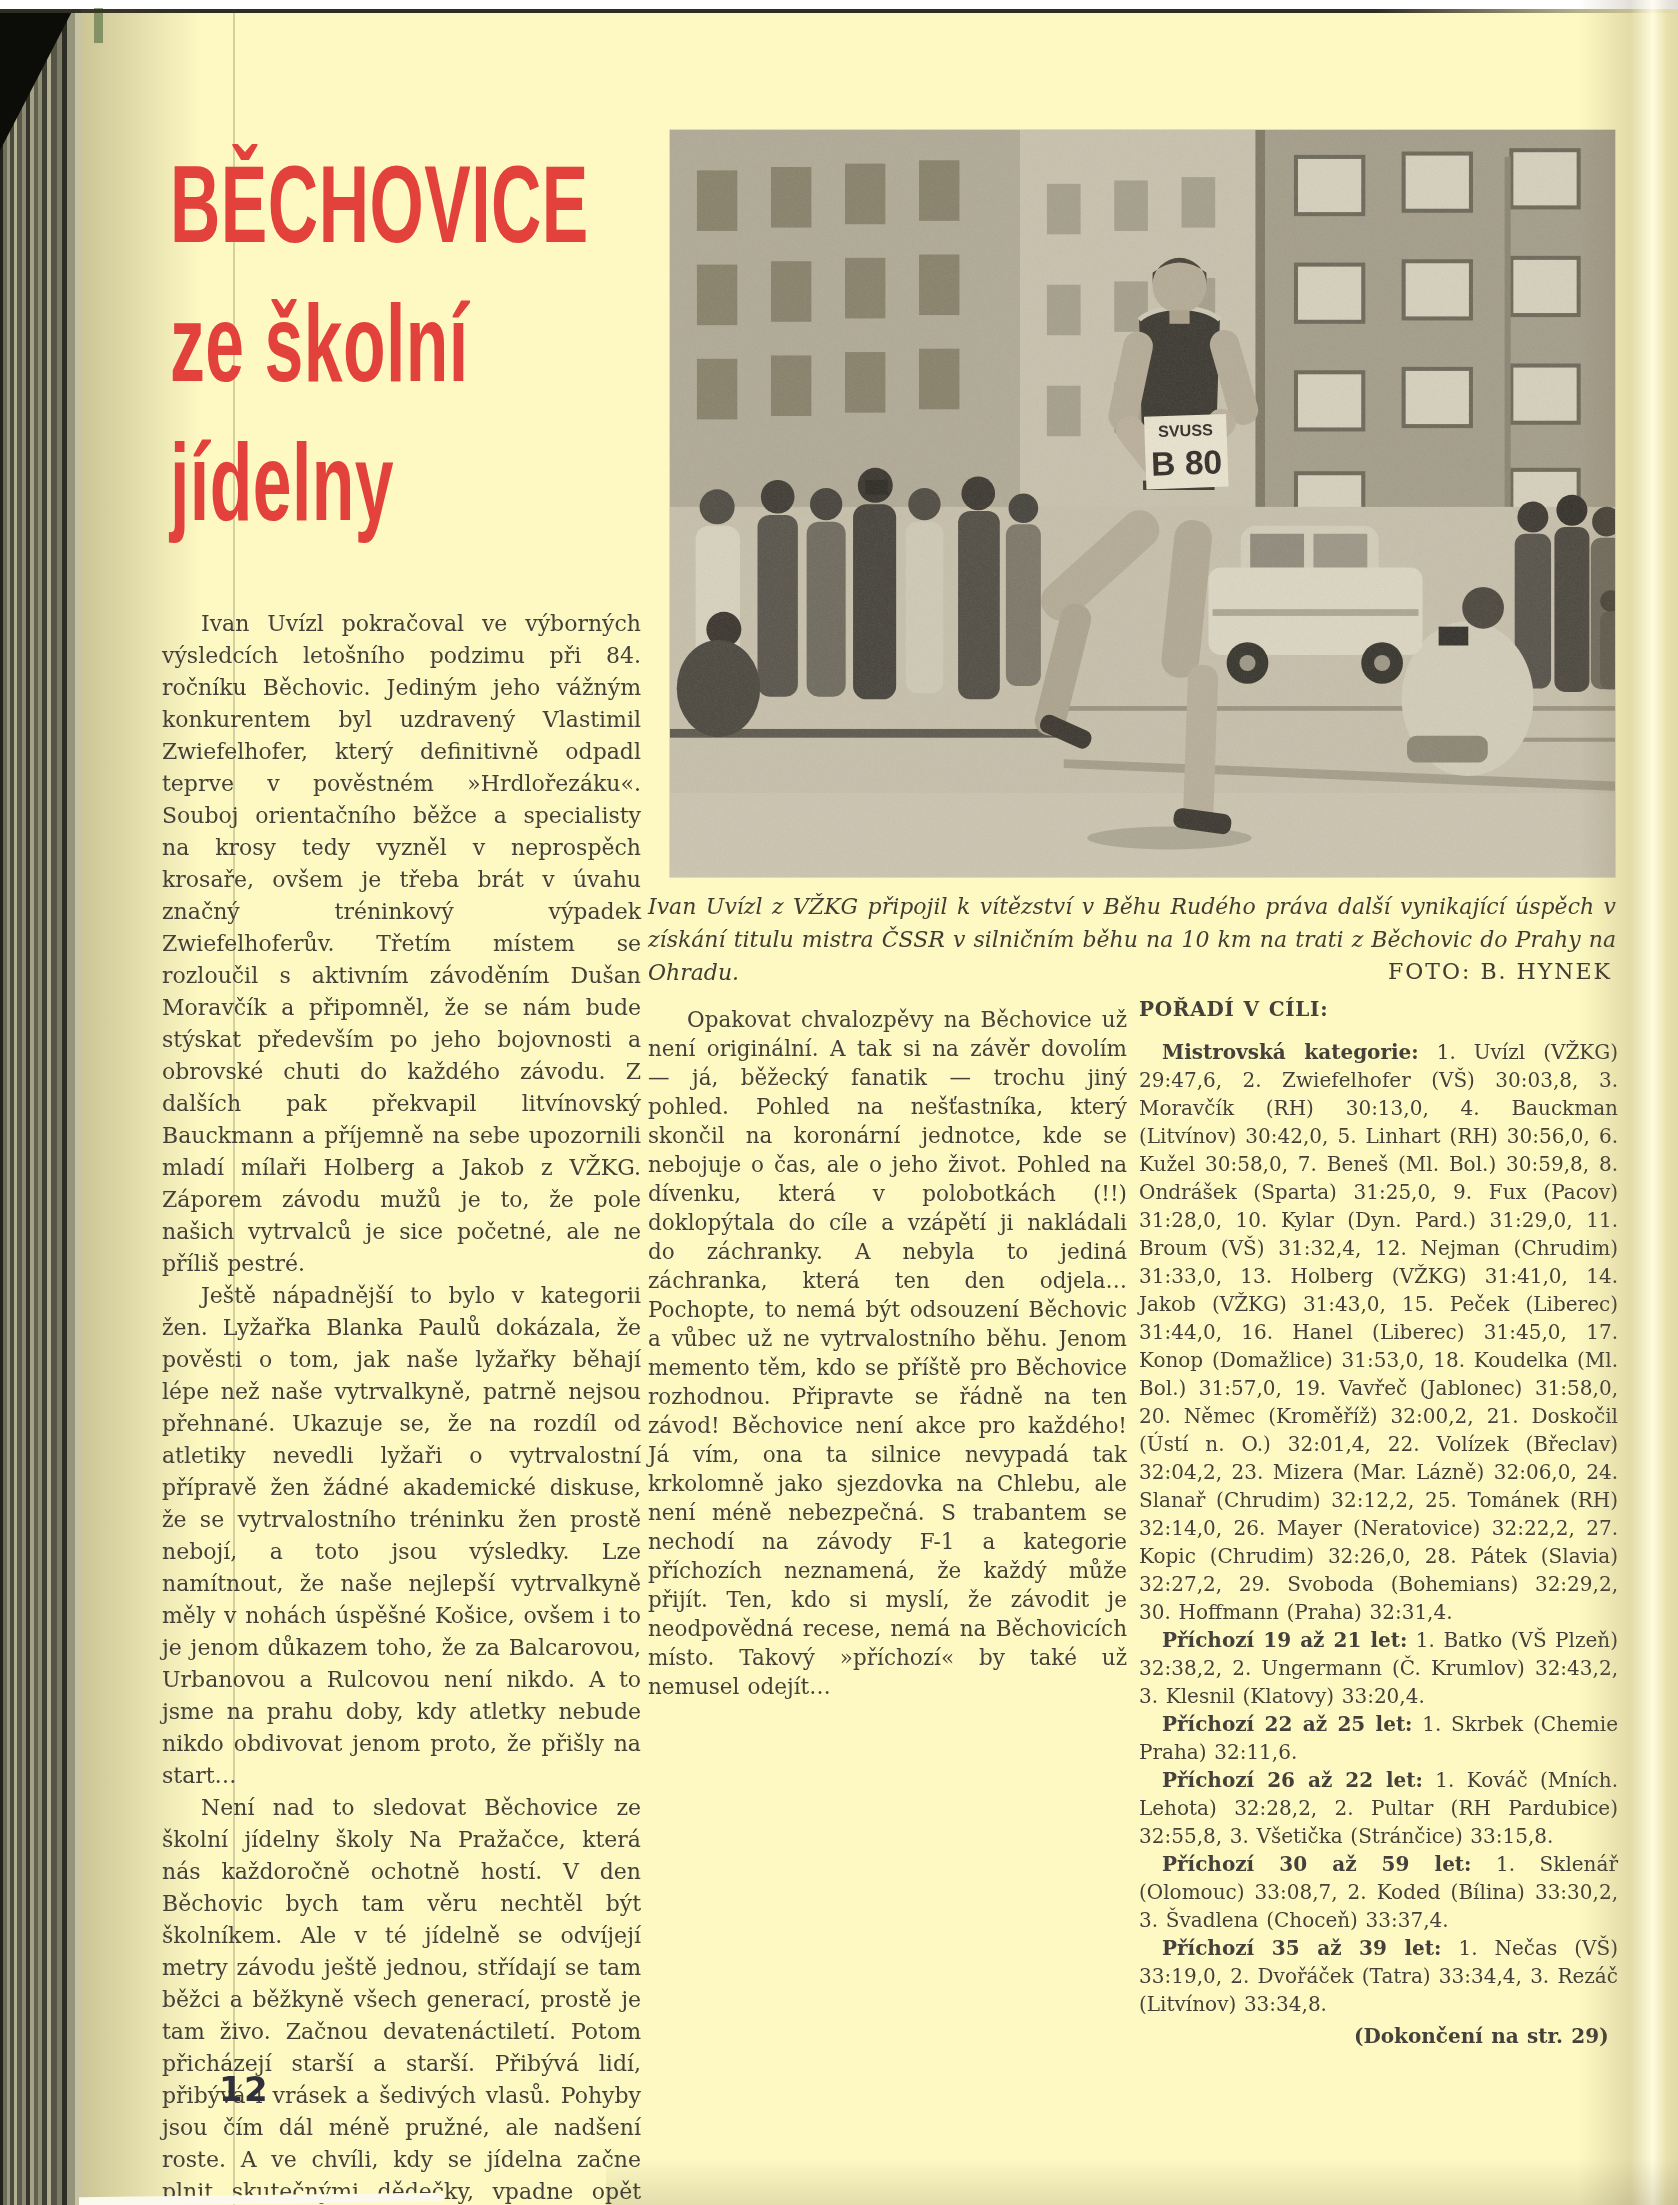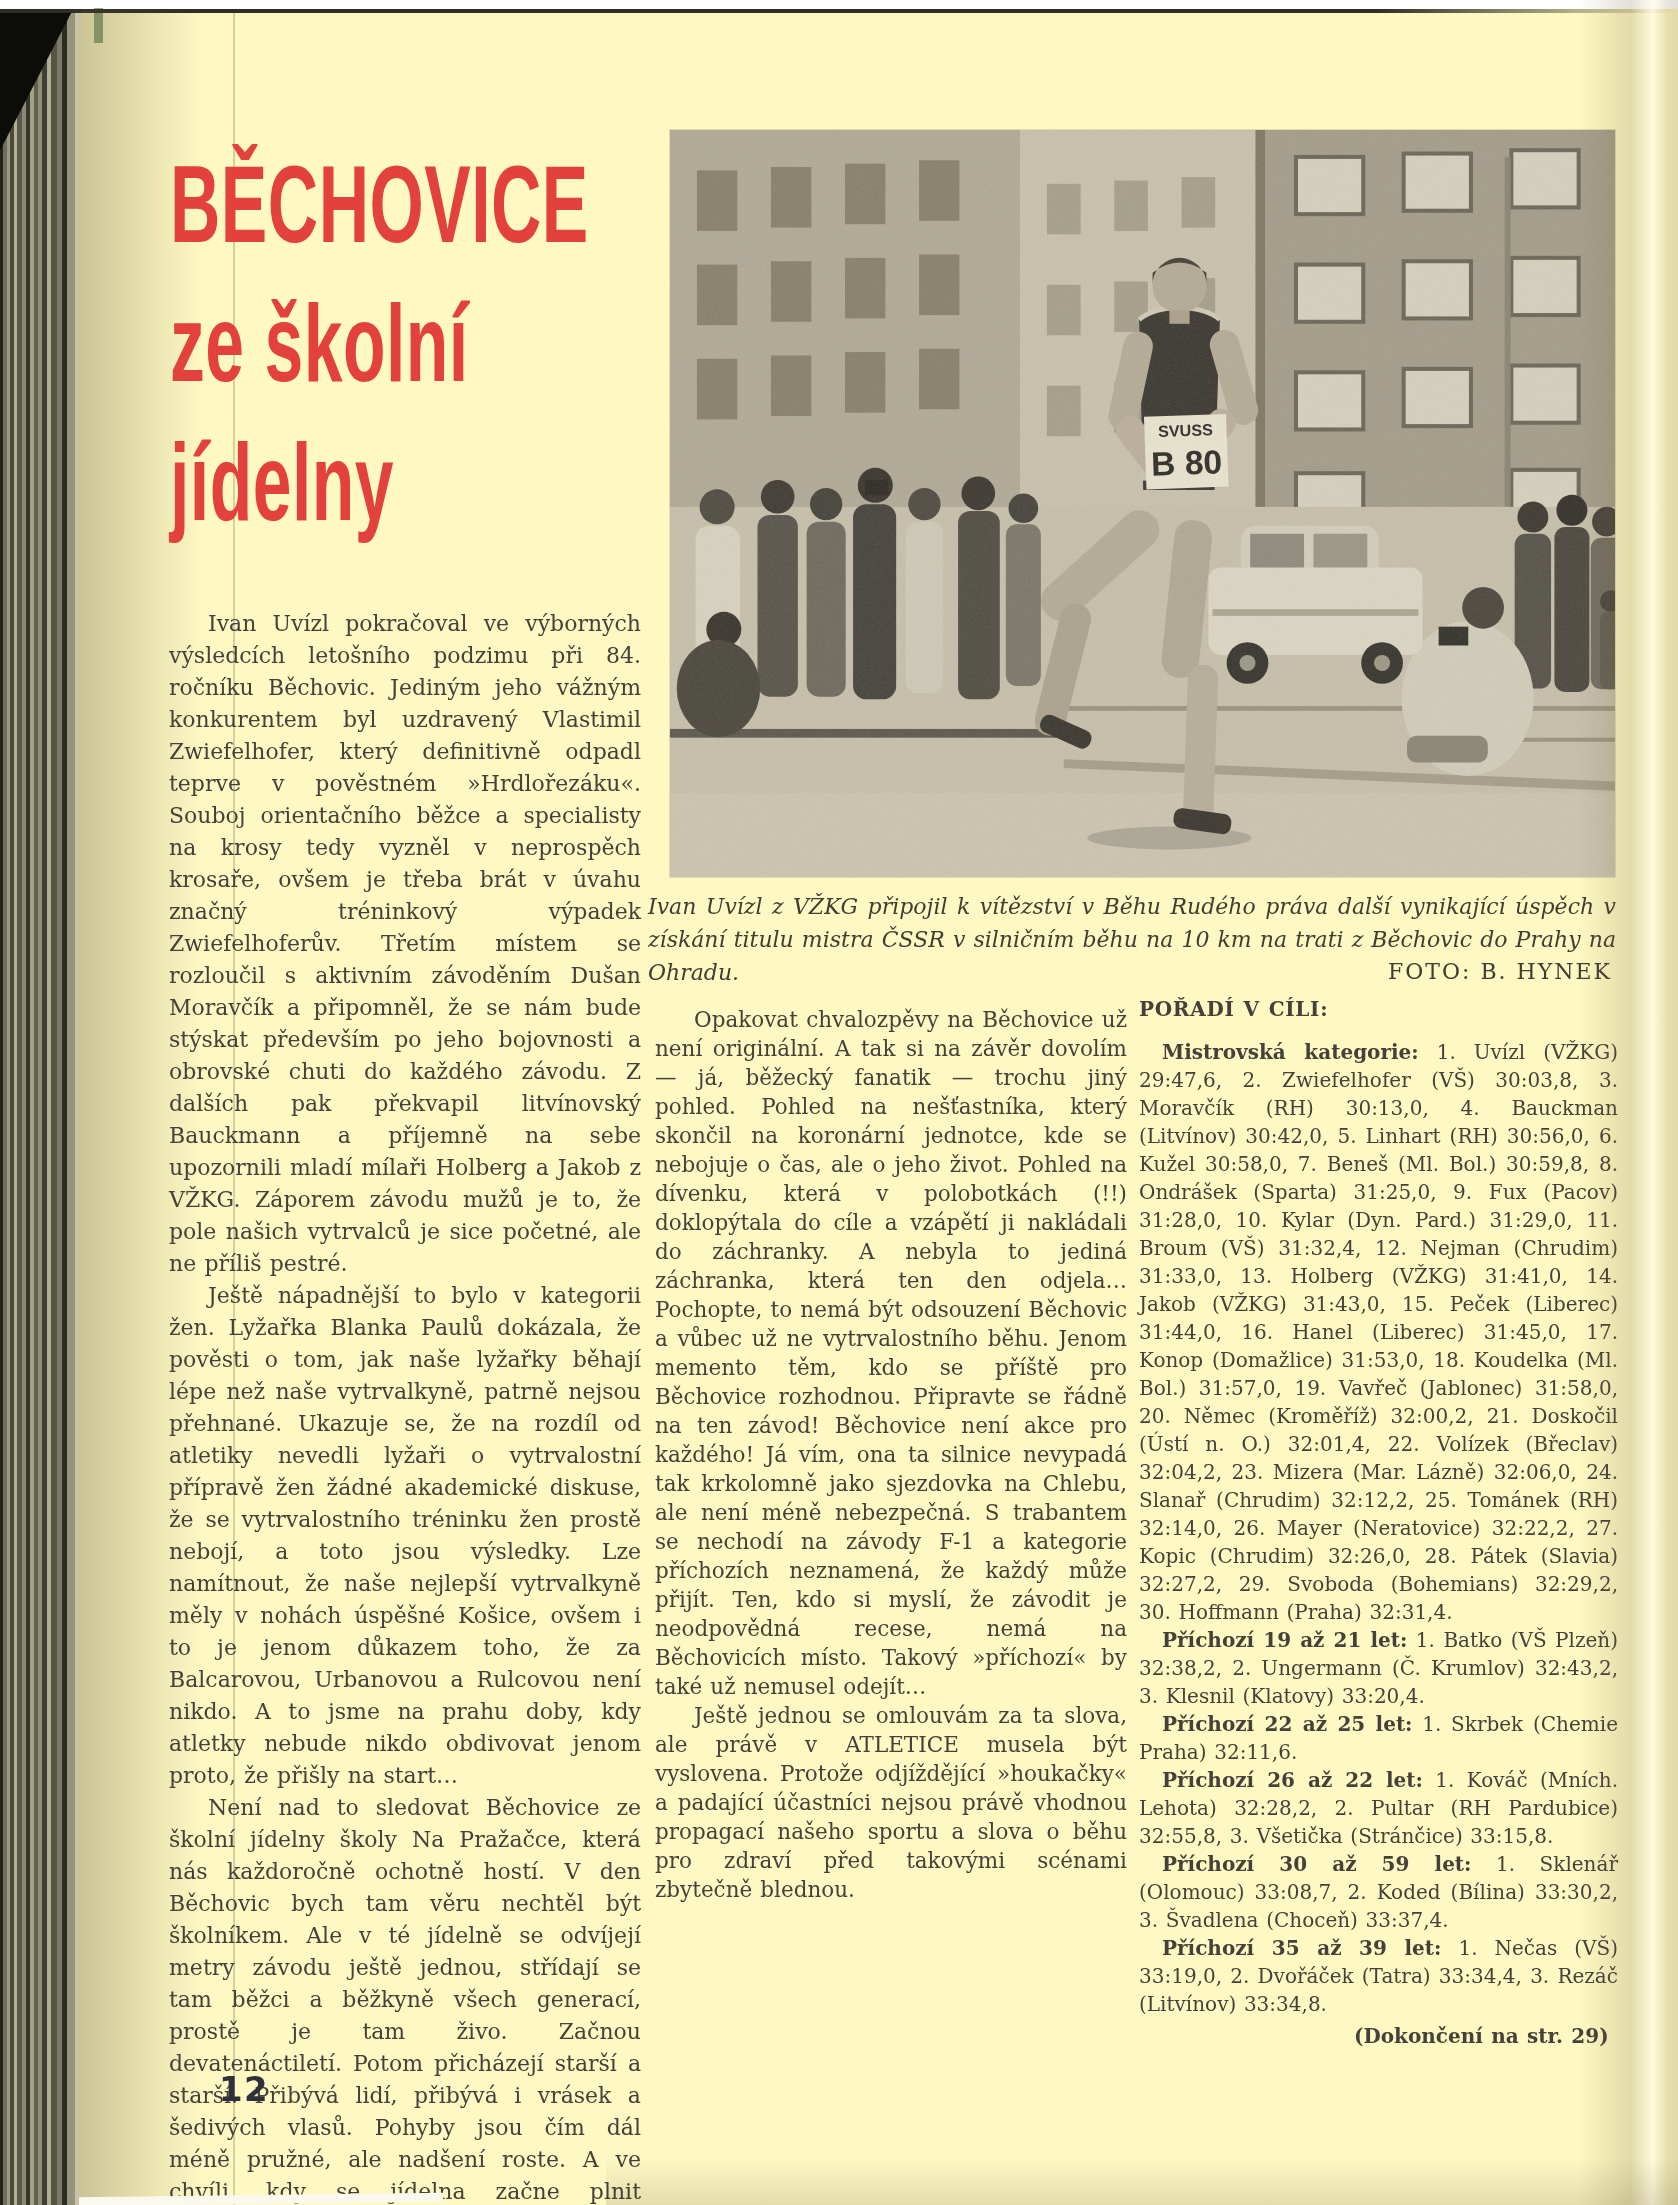--- a/index.html
+++ b/index.html
@@ -40,21 +40,21 @@
   .photo{position:absolute;left:670px;top:130px;width:945px;height:747px;background:#c5beaa;
         box-shadow:0 0 0 0.7px rgba(90,80,55,.25);}
   .photo svg{display:block;width:100%;height:100%;}
   
   .caption{position:absolute;left:648px;top:890px;width:968px;font-style:italic;
         font-size:22px;line-height:33px;color:#413d33;text-align:justify;}
   .caption .credit{position:absolute;right:4px;bottom:1.3px;font-style:normal;letter-spacing:2px;}
   
   .col{position:absolute;color:#45413a;text-align:justify;word-spacing:1.3px;}
   .col p{margin:0;}
-  .col .indent{text-indent:39px;margin-left:7px;}
+  .col .indent{text-indent:39px;}
   #col1{left:162px;top:608px;width:479px;font-size:22px;line-height:32px;}
   #col2{left:648px;top:1005px;width:479px;font-size:21.5px;line-height:29px;}
   #col3{left:1139px;top:995px;width:479px;font-size:20px;line-height:28px;}
   #col3 p{text-indent:23px;}
   .res-heading{font-weight:700;text-indent:0 !important;letter-spacing:0.7px;margin-bottom:15px !important;}
   .res-label{font-weight:700;}
   .continuation{font-weight:700;text-align:right;text-indent:0 !important;padding-right:9.4px;margin-top:4px !important;}
   .sig-wrap{position:relative;}
   .signature{position:absolute;right:2.7px;bottom:0;font-weight:700;font-style:normal;}
   .page-number{position:absolute;left:219px;top:2069px;font-family:"DejaVu Sans",sans-serif;
@@ -259,21 +259,20 @@
   </div>
 
   <div class="col" id="col1">
     <p class="indent">Ivan Uvízl pokračoval ve výborných výsledcích letošního podzimu při 84. ročníku Běchovic. Jediným jeho vážným konkurentem byl uzdravený Vlastimil Zwiefelhofer, který definitivně odpadl teprve v pověstném »Hrdlořezáku«. Souboj orientačního běžce a specialisty na krosy tedy vyzněl v neprospěch krosaře, ovšem je třeba brát v úvahu značný tréninkový výpadek Zwiefelhoferův. Třetím místem se rozloučil s aktivním závoděním Dušan Moravčík a připomněl, že se nám bude stýskat především po jeho bojovnosti a obrovské chuti do každého závodu. Z dalších pak překvapil litvínovský Bauckmann a příjemně na sebe upozornili mladí mílaři Holberg a Jakob z VŽKG. Záporem závodu mužů je to, že pole našich vytrvalců je sice početné, ale ne příliš pestré.</p>
     <p class="indent">Ještě nápadnější to bylo v kategorii žen. Lyžařka Blanka Paulů dokázala, že pověsti o tom, jak naše lyžařky běhají lépe než naše vytrvalkyně, patrně nejsou přehnané. Ukazuje se, že na rozdíl od atletiky nevedli lyžaři o vytrvalostní přípravě žen žádné akademické diskuse, že se vytrvalostního tréninku žen prostě nebojí, a toto jsou výsledky. Lze namítnout, že naše nejlepší vytrvalkyně měly v nohách úspěšné Košice, ovšem i to je jenom důkazem toho, že za Balcarovou, Urbanovou a Rulcovou není nikdo. A to jsme na prahu doby, kdy atletky nebude nikdo obdivovat jenom proto, že přišly na start…</p>
     <p class="indent">Není nad to sledovat Běchovice ze školní jídelny školy Na Pražačce, která nás každoročně ochotně hostí. V den Běchovic bych tam věru nechtěl být školníkem. Ale v té jídelně se odvíjejí metry závodu ještě jednou, střídají se tam běžci a běžkyně všech generací, prostě je tam živo. Začnou devatenáctiletí. Potom přicházejí starší a starší. Přibývá lidí, přibývá i vrásek a šedivých vlasů. Pohyby jsou čím dál méně pružné, ale nadšení roste. A ve chvíli, kdy se jídelna začne plnit skutečnými dědečky, vpadne opět mládí. Děvčata a posléze muži, účastníci hlavního závodu. A s nimi jejich chlapci a dívky, synové a dcery. Je to jako v životě. Se sedmdesátiletým pánem vchází čtyřletá holčička. Jídelnou Na Pražačce procházejí genera-</p>
   </div>
 
   <div class="col" id="col2">
     <p class="indent">Opakovat chvalozpěvy na Běchovice už není originální. A tak si na závěr dovolím — já, běžecký fanatik — trochu jiný pohled. Pohled na nešťastníka, který skončil na koronární jednotce, kde se nebojuje o čas, ale o jeho život. Pohled na dívenku, která v polobotkách (!!) doklopýtala do cíle a vzápětí ji nakládali do záchranky. A nebyla to jediná záchranka, která ten den odjela… Pochopte, to nemá být odsouzení Běchovic a vůbec už ne vytrvalostního běhu. Jenom memento těm, kdo se příště pro Běchovice rozhodnou. Připravte se řádně na ten závod! Běchovice není akce pro každého! Já vím, ona ta silnice nevypadá tak krkolomně jako sjezdovka na Chlebu, ale není méně nebezpečná. S trabantem se nechodí na závody F-1 a kategorie příchozích neznamená, že každý může přijít. Ten, kdo si myslí, že závodit je neodpovědná recese, nemá na Běchovicích místo. Takový »příchozí« by také už nemusel odejít…</p>
-    <p class="indent">Ještě jednou se omlouvám za ta slova, ale právě v ATLETICE musela být vyslovena. Protože odjíždějící »houkačky« a padající účastníci nejsou právě vhodnou propagací našeho sportu a slova o běhu pro zdraví před takovými scénami zbytečně blednou.</p>
   </div>
 
   <div class="col" id="col3">
     <p class="res-heading">POŘADÍ V CÍLI:</p>
     <p>
       <span class="res-label">Mistrovská kategorie:</span>
       <span>1. Uvízl (VŽKG) 29:47,6, 2. Zwiefelhofer (VŠ) 30:03,8, 3. Moravčík (RH) 30:13,0, 4. Bauckman (Litvínov) 30:42,0, 5. Linhart (RH) 30:56,0, 6. Kužel 30:58,0, 7. Beneš (Ml. Bol.) 30:59,8, 8. Ondrášek (Sparta) 31:25,0, 9. Fux (Pacov) 31:28,0, 10. Kylar (Dyn. Pard.) 31:29,0, 11. Broum (VŠ) 31:32,4, 12. Nejman (Chrudim) 31:33,0, 13. Holberg (VŽKG) 31:41,0, 14. Jakob (VŽKG) 31:43,0, 15. Peček (Liberec) 31:44,0, 16. Hanel (Liberec) 31:45,0, 17. Konop (Domažlice) 31:53,0, 18. Koudelka (Ml. Bol.) 31:57,0, 19. Vavřeč (Jablonec) 31:58,0, 20. Němec (Kroměříž) 32:00,2, 21. Doskočil (Ústí n. O.) 32:01,4, 22. Volízek (Břeclav) 32:04,2, 23. Mizera (Mar. Lázně) 32:06,0, 24. Slanař (Chrudim) 32:12,2, 25. Tománek (RH) 32:14,0, 26. Mayer (Neratovice) 32:22,2, 27. Kopic (Chrudim) 32:26,0, 28. Pátek (Slavia) 32:27,2, 29. Svoboda (Bohemians) 32:29,2, 30. Hoffmann (Praha) 32:31,4.</span>
     </p>
     <p>
       <span class="res-label">Příchozí 19 až 21 let:</span>

